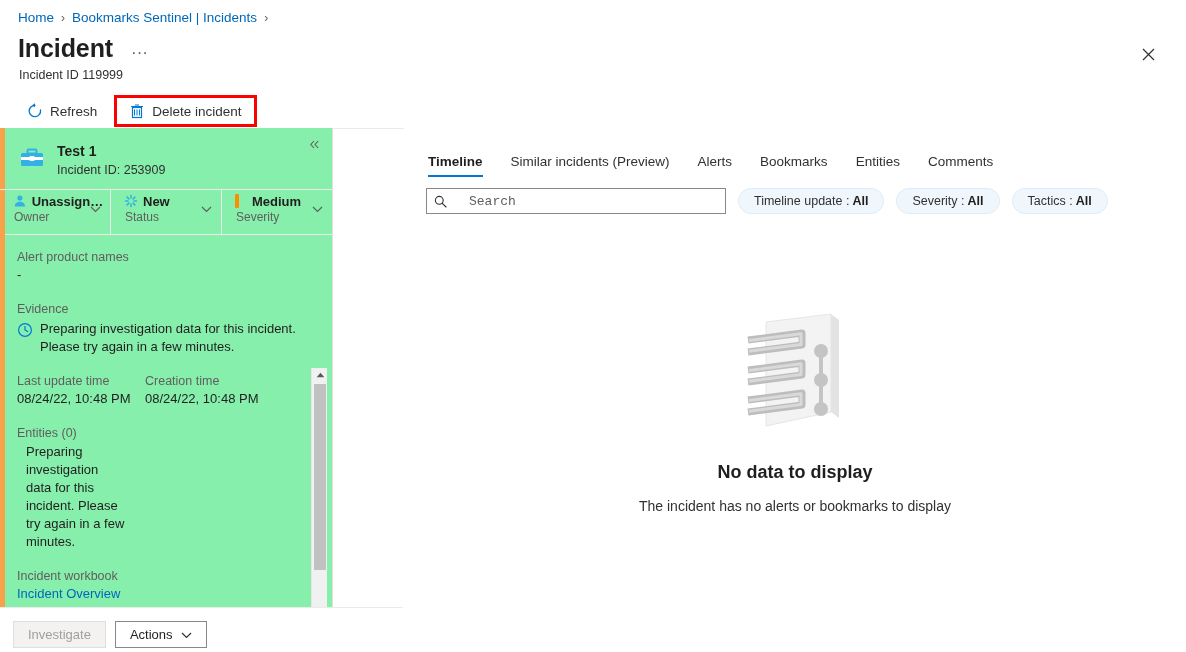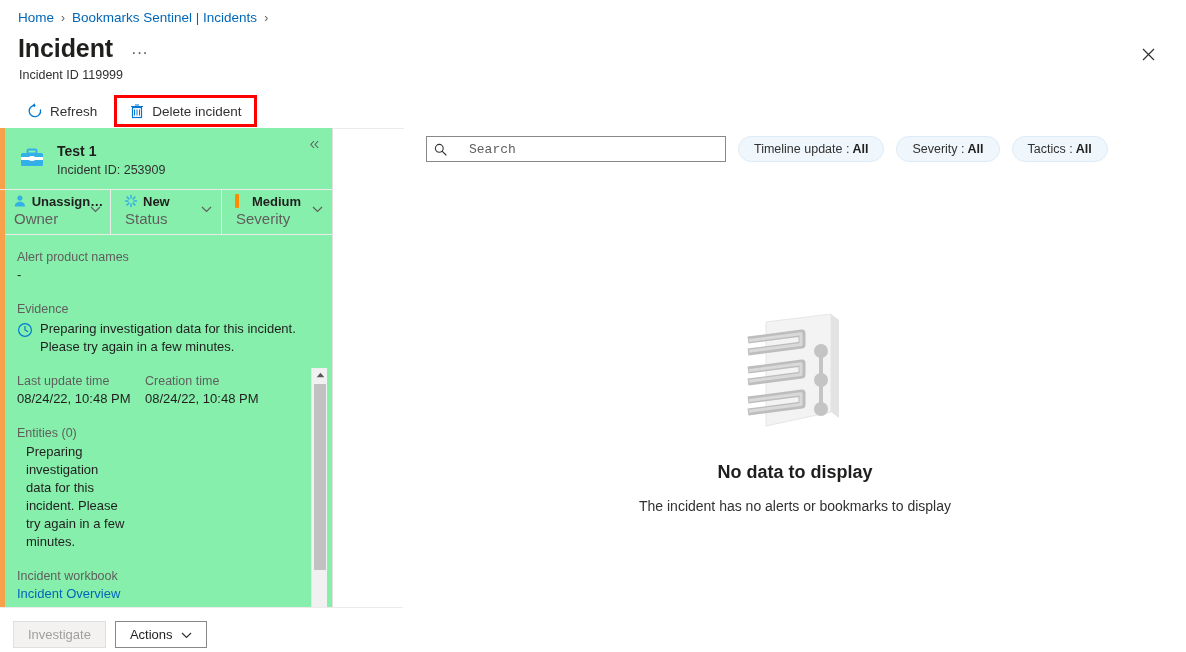--- a/index.html
+++ b/index.html
@@ -95,21 +95,21 @@
     display: flex; height: 45px; border-bottom: 1px solid #edebe9;
     align-items: center;
   }
   .meta-cell {
     flex: 1 1 0; height: 45px; padding: 4px 6px 0 13px;
     position: relative; cursor: pointer; min-width: 0;
   }
   .meta-cell + .meta-cell { border-left: 1px solid #edebe9; }
   .meta-top { display: flex; align-items: center; gap: 5px; }
   .meta-val { font-size: 13px; font-weight: 600; color: #201f1e; white-space: nowrap; overflow: hidden; text-overflow: ellipsis; }
-  .meta-label { font-size: 15px; color: #605e5c; margin-top: 1px; padding-left: 1px; }
+  .meta-label { font-size: 12px; color: #605e5c; margin-top: 1px; padding-left: 1px; }
   .meta-chev { position: absolute; right: 9px; top: 9px; color: #605e5c; }
   .sev-bar { width: 4px; height: 14px; background: #ff8c00; flex: 0 0 4px; border-radius: 1px; }
 
   
   .lp-body {
     position: relative; height: 373px; overflow: hidden;
     padding: 14px 30px 0 17px;
   }
   .field-label { font-size: 12.5px; color: #605e5c; line-height: 17px; }
   .field-value { font-size: 13px; color: #201f1e; line-height: 18px; }
@@ -383,20 +383,28 @@
         <span>
           <svg width="11" height="7" viewBox="0 0 11 7">
               <path d="M1 1 L5.5 5.5 L10 1" stroke="#323130" stroke-width="1.2" fill="none"></path>
             </svg>
         </span>
       </button>
     </div>
   </div>
 
   <div class="right-pane">
+    <div class="tabs">
+      <div class="tab active">Timeline</div>
+      <div class="tab">Similar incidents (Preview)</div>
+      <div class="tab">Alerts</div>
+      <div class="tab">Bookmarks</div>
+      <div class="tab">Entities</div>
+      <div class="tab">Comments</div>
+    </div>
 
     <div class="filters">
       <div class="search-box">
         <svg width="13" height="13" viewBox="0 0 13 13">
           <circle cx="5.3" cy="5.3" r="3.9" stroke="#323130" stroke-width="1.1" fill="none"></circle>
           <path d="M8.3 8.3 L12 12" stroke="#323130" stroke-width="1.1" fill="none" stroke-linecap="round"></path>
         </svg>
         <input class="search-input" type="text" placeholder="Search" style="">
       </div>
 

